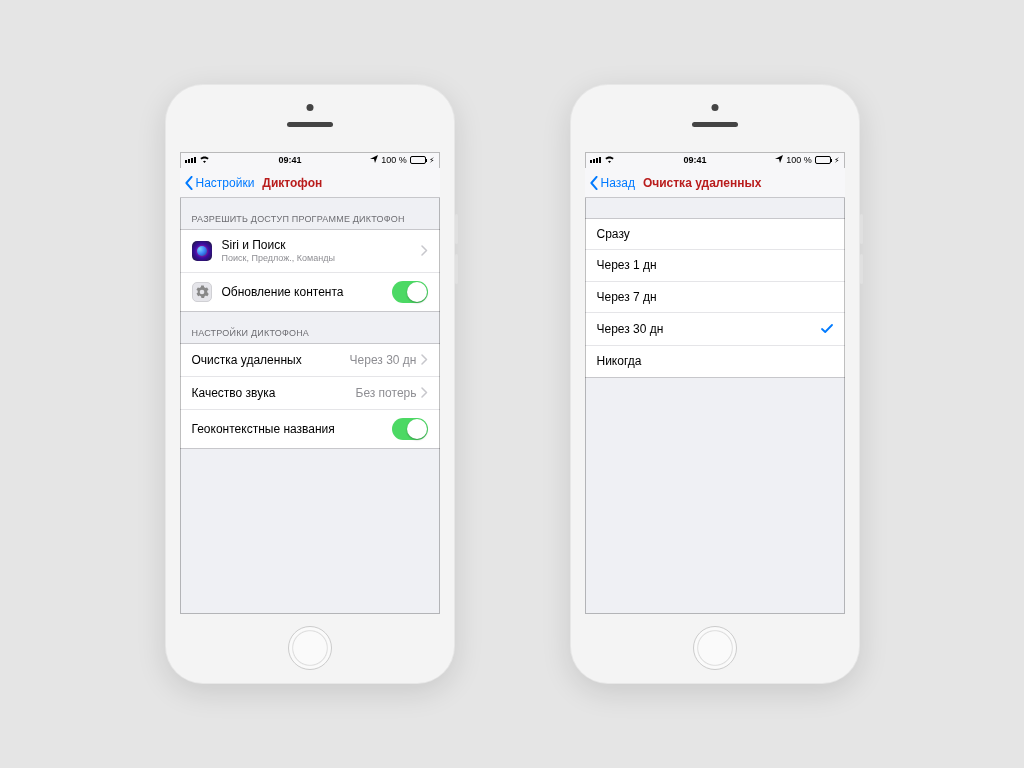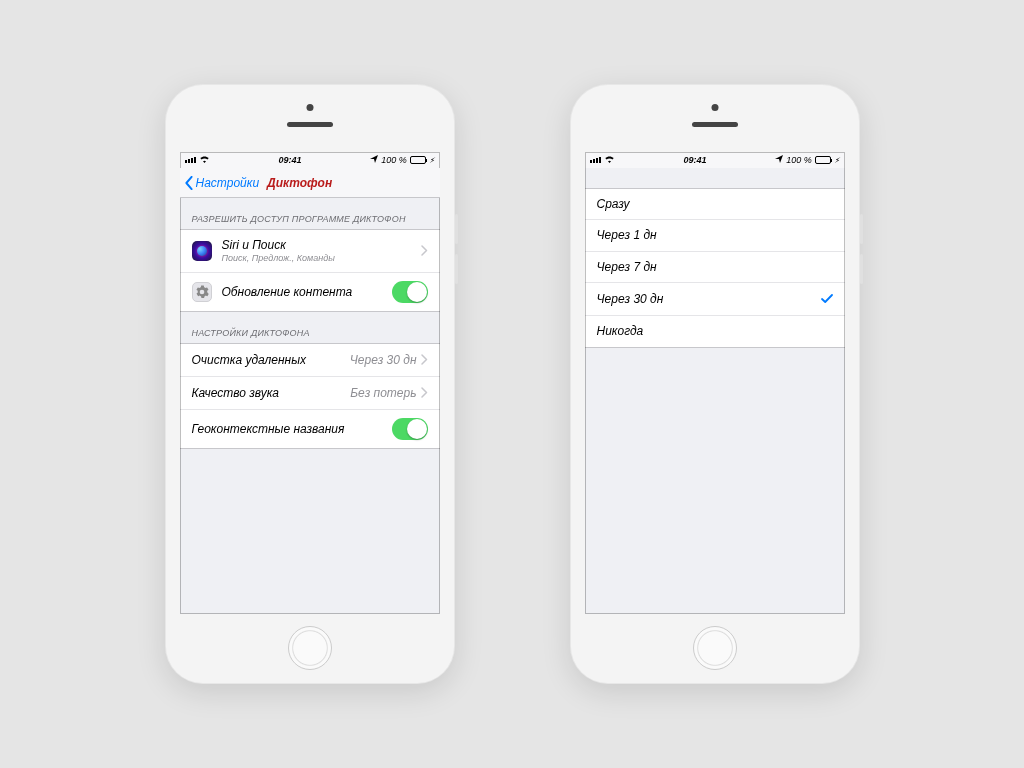--- a/index.html
+++ b/index.html
@@ -14,21 +14,20 @@
     gap: 115px;
   }
   .phone {
     width: 290px;
     height: 600px;
     background: #f4f4f4;
     border-radius: 38px;
     box-shadow: 0 8px 30px rgba(0,0,0,0.12), inset 0 0 0 1px rgba(0,0,0,0.05);
     position: relative;
     padding: 68px 15px 70px 15px;
-    font-style: italic;
   }
   .phone::before {
     content: "";
     position: absolute;
     top: 68px;
     left: 15px;
     right: 15px;
     bottom: 70px;
     border: 1px solid rgba(0,0,0,0.25);
     pointer-events: none;
@@ -298,20 +297,29 @@
         <span>
           <svg width="8" height="8" viewBox="0 0 8 8">
               <path d="M0 4 L8 0 L5 8 L4 4 Z" fill="#000"></path>
             </svg>
         </span>
         <span>100 %</span>
         <span class="battery"><span class="battery-fill"></span></span>
         <span style="font-size:8px">⚡︎</span>
       </div>
     </div>
+    <div class="nav-bar">
+      <div class="nav-back">
+        <svg viewBox="0 0 10 16">
+            <path d="M8 1 L2 8 L8 15" stroke="#007aff" stroke-width="2.2" fill="none" stroke-linecap="round" stroke-linejoin="round"></path>
+          </svg>
+        <span>Назад</span>
+      </div>
+      <div class="nav-title">Очистка удаленных</div>
+    </div>
     <div class="content">
       <div style="height:20px"></div>
       <div class="cell-group">
         <div class="cell">
           <div class="cell-body">
               <div class="cell-title">Сразу</div>
             </div>
         </div>
         <div class="cell">
           <div class="cell-body">

